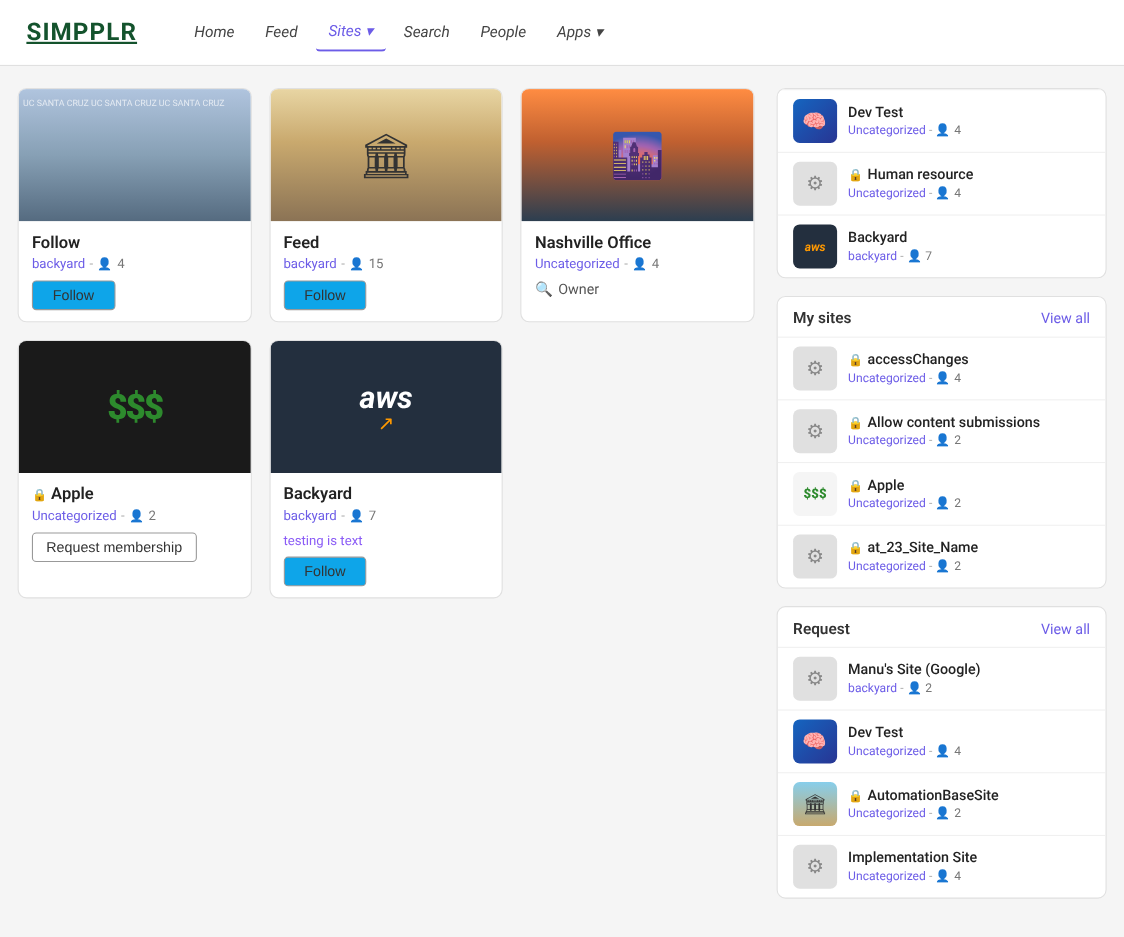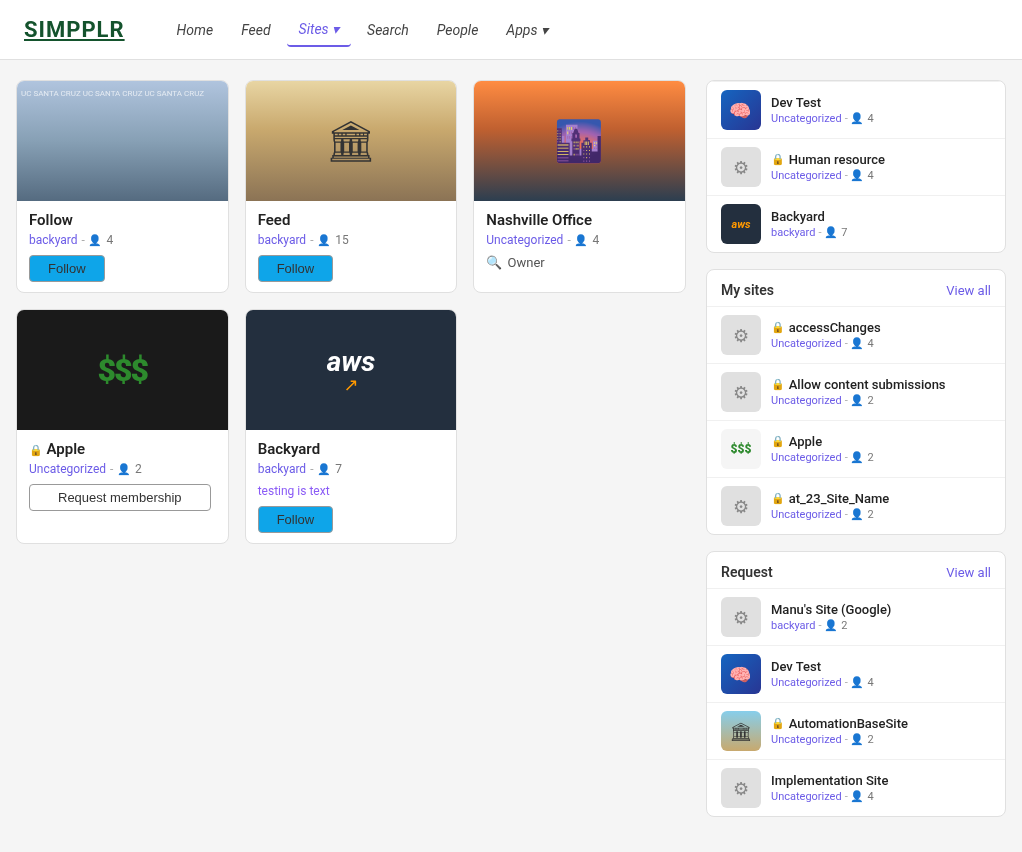--- a/index.html
+++ b/index.html
@@ -227,21 +227,21 @@
       background: #0ea5e9;
       padding: 5px 18px;
       border-radius: 4px;
       font-size: 13px;
       cursor: pointer;
       color: #333;
     }
     .btn-request {
       border: 1px solid #999;
       background: #fff;
-      padding: 5px 28px;
+      padding: 5px 12px;
       border-radius: 4px;
       font-size: 13px;
       cursor: pointer;
       color: #333;
     }
     .owner-label {
       display: flex;
       align-items: center;
       gap: 5px;
       font-size: 13px;

